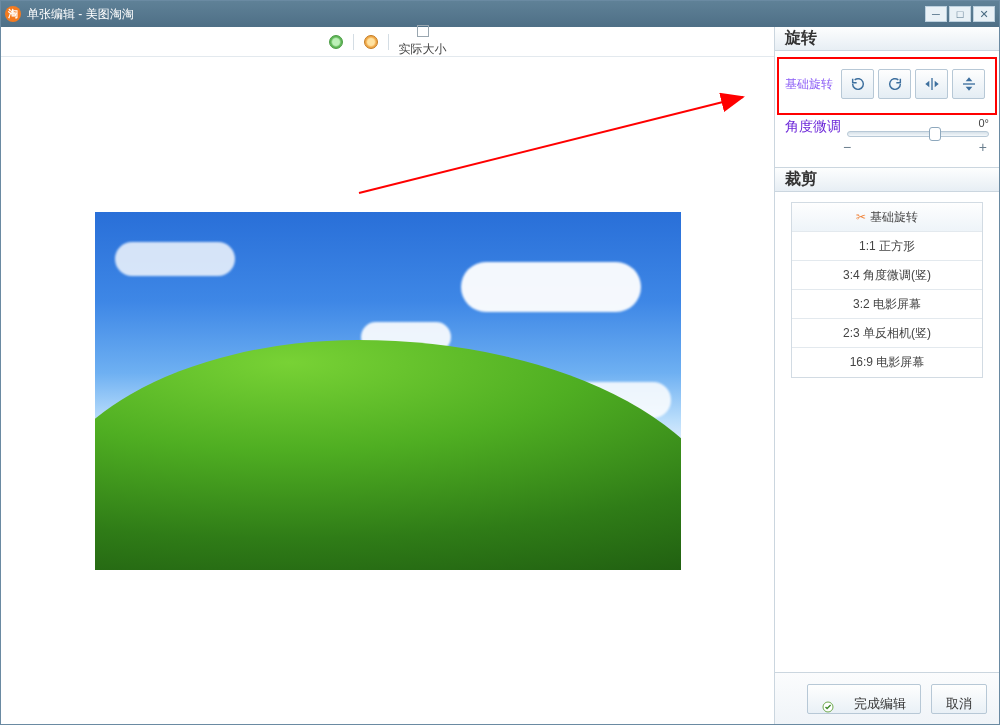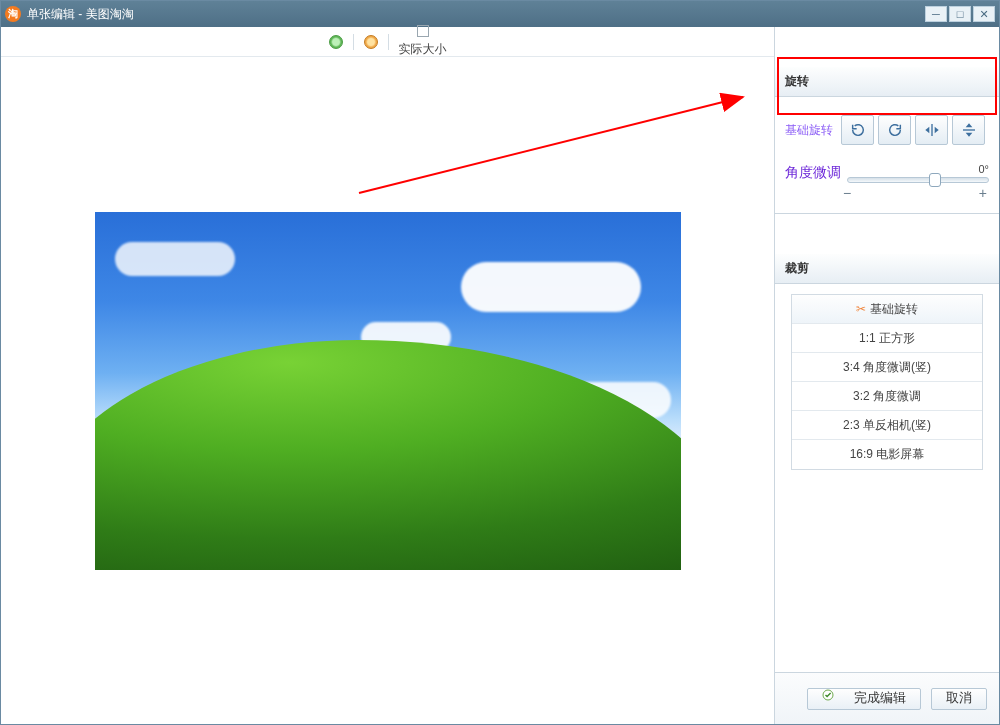--- a/index.html
+++ b/index.html
@@ -33,21 +33,21 @@
 .bliss .c2 { width: 90px; height: 30px; top: 110px; right: 230px; border-radius: 30px; opacity: 0.9; }
 .bliss .c3 { width: 70px; height: 24px; top: 150px; left: 140px; border-radius: 24px; opacity: 0.85; }
 .bliss .c4 { width: 120px; height: 34px; top: 30px; left: 20px; border-radius: 34px; opacity: 0.8; }
 .bliss .c5 { width: 160px; height: 36px; top: 170px; right: 10px; border-radius: 36px; opacity: 0.85; }
 
 
 .anno-arrow { position: absolute; top: 28px; left: 0; width: 100%; height: 200px; pointer-events: none; }
 
 .side { width: 224px; display: flex; flex-direction: column; background: #fff; }
 
-.section-header { height: 30px; background: linear-gradient(#fdfefe, #e7eef4); border-bottom: 1px solid #cbd6df; font-size: 12px; font-weight: bold; color: #333; display: flex; align-items: center; padding: 0 10px; margin-top: 40px; }
+.section-header { height: 24px; background: linear-gradient(#fdfefe, #e7eef4); border-bottom: 1px solid #cbd6df; font-size: 16px; font-weight: bold; color: #333; display: flex; align-items: center; padding: 0 10px; }
 
 .rotate-panel { position: relative; border-bottom: 1px solid #cbd6df; }
 .rotate-highlight { position: absolute; top: 30px; left: 2px; right: 2px; height: 58px; border: 2px solid #ff0000; pointer-events: none; }
 .rotate-row { display: flex; align-items: center; gap: 4px; padding: 18px 10px 18px 10px; }
 .rotate-label { font-size: 12px; color: #8b5cf6; margin-right: 4px; }
 .icon-btn { width: 33px; height: 30px; border: 1px solid #b7c8d6; background: linear-gradient(#fefefe, #e4edf4); cursor: pointer; display: flex; align-items: center; justify-content: center; color: #3d6f9e; border-radius: 2px; }
 .icon-btn svg { width: 16px; height: 16px; }
 
 .fine-row { padding: 0 10px 6px 10px; }
 .fine-top { display: flex; align-items: center; gap: 6px; }
@@ -59,21 +59,21 @@
 .fine-pm { display: flex; justify-content: space-between; font-size: 14px; color: #6a7e8e; padding: 2px 2px 6px 58px; }
 
 .crop-panel { padding: 10px 16px; flex: 1; }
 .crop-list { border: 1px solid #d2dbe3; }
 .crop-item { height: 29px; display: flex; align-items: center; justify-content: center; font-size: 12px; color: #444; border-bottom: 1px solid #e3e9ee; cursor: pointer; background: #fff; gap: 4px; }
 .crop-item:last-child { border-bottom: none; }
 .crop-item.active { background: linear-gradient(#fefefe, #eef4f9); }
 .scissor-icon { color: #f0843a; font-size: 12px; }
 
 .footer { height: 52px; border-top: 1px solid #cbd6df; display: flex; align-items: center; justify-content: flex-end; gap: 10px; padding: 0 12px; background: linear-gradient(#fbfcfd, #f0f4f8); }
-.footer-btn { height: 22px; padding: 0 14px; border: 1px solid #b7c8d6; background: linear-gradient(#fefefe, #e9f0f6); font-size: 13px; color: #333; cursor: pointer; display: flex; align-items: flex-start; gap: 20px; border-radius: 2px; }
+.footer-btn { height: 30px; padding: 0 14px; border: 1px solid #b7c8d6; background: linear-gradient(#fefefe, #e9f0f6); font-size: 13px; color: #333; cursor: pointer; display: flex; align-items: flex-end; gap: 20px; border-radius: 2px; }
 .finish-dot { width: 12px; height: 12px; display: inline-flex; align-items: center; justify-content: center; }
 .finish-dot svg { width: 12px; height: 12px; }
 </style>
 </head>
 <body>
 
 <div class="window">
   <div class="titlebar">
     <span class="logo">淘</span>
     <span class="title">单张编辑 - 美图淘淘</span>
@@ -169,21 +169,21 @@
 
       <div class="section-header">裁剪</div>
       <div class="crop-panel">
         <div class="crop-list">
           <div class="crop-item active">
             <span class="scissor-icon">✂</span>
             <span>基础旋转</span>
           </div>
           <div class="crop-item">1:1 正方形</div>
           <div class="crop-item">3:4 角度微调(竖)</div>
-          <div class="crop-item">3:2 角度微调</div>
+          <div class="crop-item">3:2 电影屏幕</div>
           <div class="crop-item">2:3 单反相机(竖)</div>
           <div class="crop-item">16:9 电影屏幕</div>
         </div>
       </div>
 
       <div class="footer">
         <button class="footer-btn">
           <span class="finish-dot">
             <svg viewBox="0 0 12 12">
                 <circle cx="6" cy="6" r="5" fill="#fff" stroke="#6faa4e"></circle>

